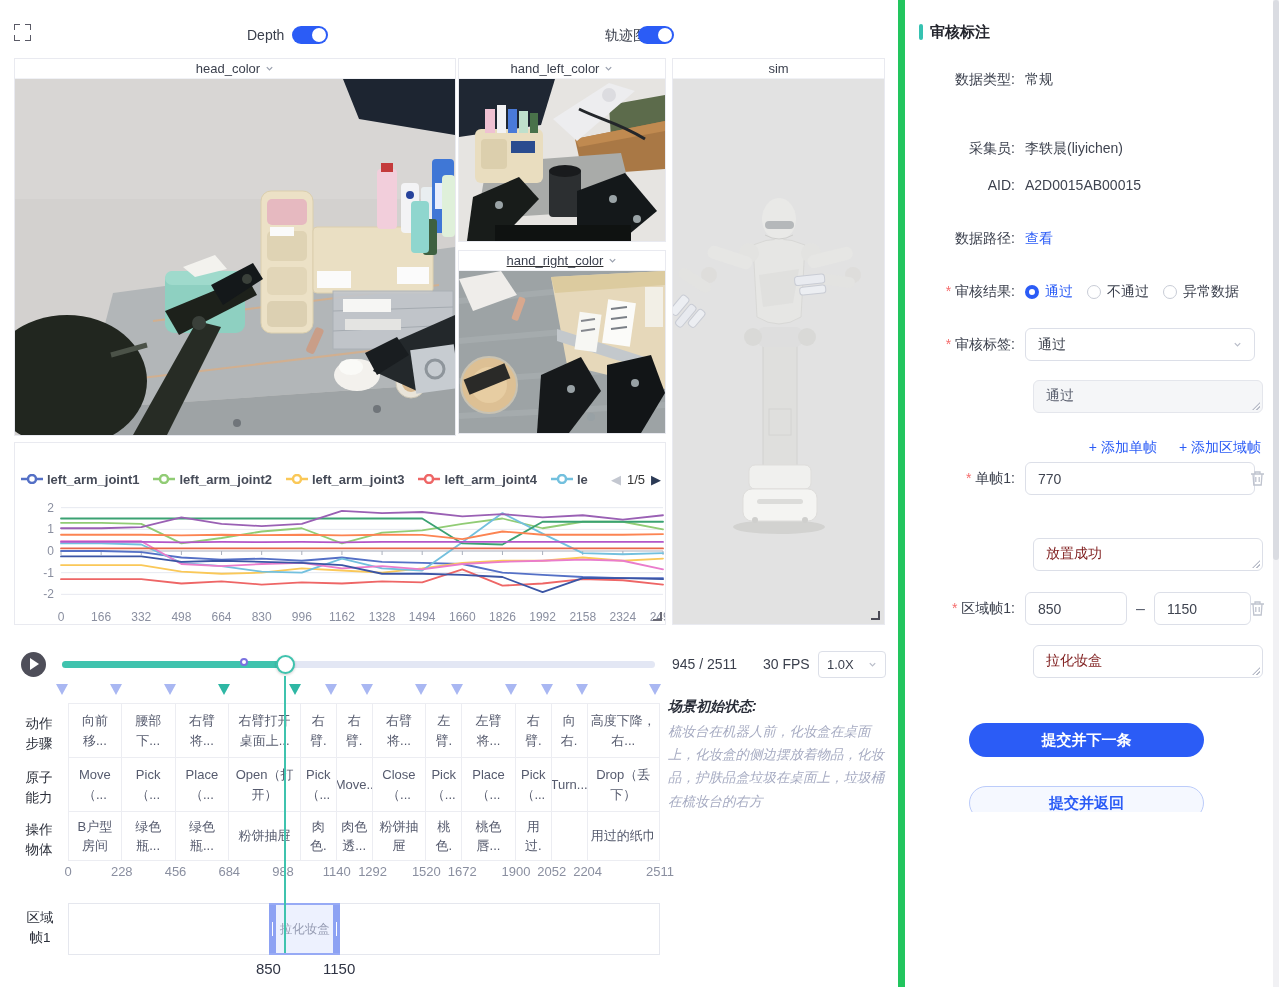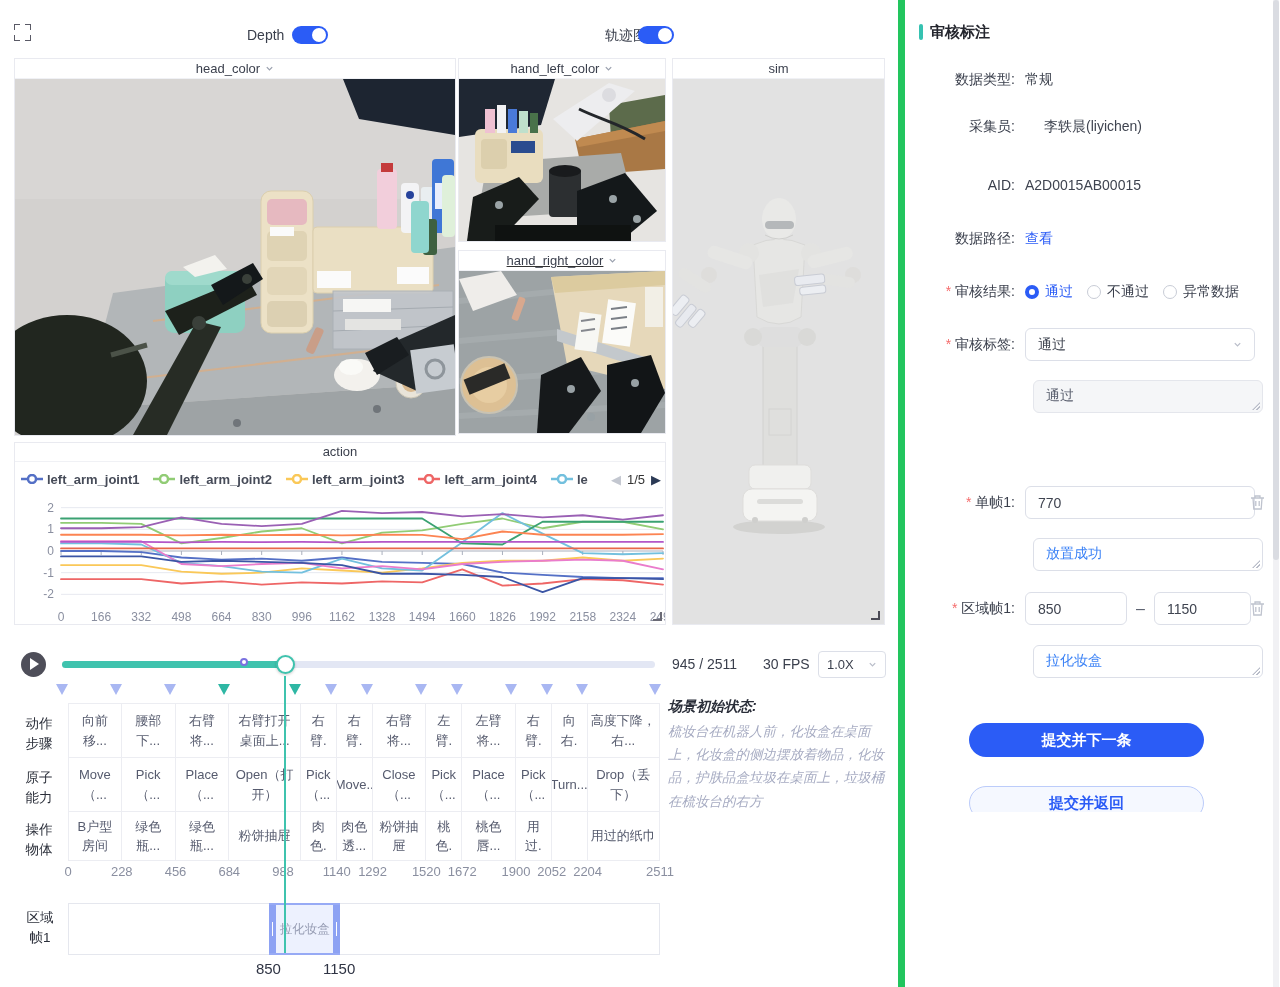--- a/index.html
+++ b/index.html
@@ -98,21 +98,21 @@
 
   .radio-group { margin-left:10px; display:flex; align-items:center; gap:14px; font-size:14px; }
   .radio-opt { display:flex; align-items:center; gap:6px; cursor:pointer; color:#3a3f4c; }
   .radio { width:14px; height:14px; border-radius:50%; border:1px solid #c8ccd6; background:#fff; position:relative; flex:none; }
   .radio.checked { border:4px solid #2b5cf6; }
 
   .rinput { margin-left:10px; height:33px; border:1px solid #dcdfe8; border-radius:6px; background:#fff;
     display:flex; align-items:center; padding:0 12px; font-size:14px; color:#3f4450; }
   .rinput.select { width:230px; justify-content:space-between; cursor:pointer; }
   .rtextarea { position:absolute; left:128px; width:230px; height:33px; border:1px solid #dcdfe8; border-radius:6px; background:#fff;
-    font-size:14px; color:#3b82f6; padding:6px 12px; }
+    font-size:14px; color:#7f1d1d; padding:6px 12px; }
   .rtextarea.disabled { background:#f5f6f8; border-color:#e4e6ec; color:#5a5f6e; }
   .ta-corner { position:absolute; right:2px; bottom:2px; width:8px; height:8px;
     background:repeating-linear-gradient(135deg,transparent 0 2px,#b9bdc9 2px 3.2px);
     clip-path:polygon(100% 0,100% 100%,0 100%); }
   .trash-btn { position:absolute; right:8px; cursor:pointer; }
 
   .add-links { position:absolute; left:0; right:26px; display:flex; justify-content:flex-end; gap:22px; font-size:14px; color:#2b5cf6; }
   .add-links span { cursor:pointer; }
 
   .submit-btn { position:absolute; left:64px; width:235px; height:34px; border-radius:17px; font-size:15px;
@@ -332,21 +332,20 @@
           <g transform="rotate(-6 140 204)">
             <rect x="122" y="196" width="30" height="9" rx="3" fill="#e9ebf0" stroke="#c9ccd4"></rect>
             <rect x="126" y="207" width="26" height="8" rx="3" fill="#eceef2" stroke="#c9ccd4"></rect>
           </g>
         </svg>
         <div class="resize-corner" style="right:4px; bottom:4px;"></div>
       </div>
     </div>
 
     <div class="abs" id="action-panel">
-      <div id="action-title">action</div>
       <div id="legend-row">
 
         <div class="legend-item">
             <svg width="22" height="10" viewBox="0 0 22 10">
               <line x1="0" y1="5" x2="22" y2="5" stroke="#5470c6" stroke-width="2.5"></line>
               <circle cx="11" cy="5" r="4" fill="#fff" stroke="#5470c6" stroke-width="2.5"></circle>
             </svg>
             <span>left_arm_joint1</span>
           </div>
           <div class="legend-item">
@@ -563,21 +562,21 @@
 
   <div id="right">
     <div id="rp-clip">
       <div id="rp-title-bar"></div>
       <div id="rp-title">审核标注</div>
 
       <div class="rrow" style="top:71px;">
         <div class="rlabel">数据类型:</div>
         <div class="rvalue">常规</div>
       </div>
-      <div class="rrow" style="top:118px;gap:19px;">
+      <div class="rrow" style="top:140px;">
         <div class="rlabel">采集员:</div>
         <div class="rvalue">李轶晨(liyichen)</div>
       </div>
       <div class="rrow" style="top:177px;">
         <div class="rlabel">AID:</div>
         <div class="rvalue">A2D0015AB00015</div>
       </div>
       <div class="rrow" style="top:230px;">
         <div class="rlabel">数据路径:</div>
         <div class="rvalue link">查看</div>
@@ -608,22 +607,26 @@
           <svg class="chev" viewBox="0 0 10 10">
               <polyline points="2,3.5 5,6.5 8,3.5" fill="none" stroke="#b9bdc9" stroke-width="1.4"></polyline>
             </svg>
         </div>
       </div>
 
       <div class="rtextarea disabled" style="top:380px;">
         <span>通过</span><div class="ta-corner"></div>
       </div>
 
-
-      <div class="rrow" style="top:486px;">
+      <div class="add-links" style="top:439px;">
+        <span>+ 添加单帧</span>
+        <span>+ 添加区域帧</span>
+      </div>
+
+      <div class="rrow" style="top:462px;">
         <div class="rlabel req">单帧1:</div>
         <div class="rinput" style="width:230px;">
           <span>770</span>
         </div>
         <svg class="trash-btn" style="top:8px;" width="15" height="17" viewBox="0 0 15 17">
           <path d="M1,4 h13 M5,4 V2 h5 v2 M3,4 l0.8,11 h7.4 L12,4 M5.8,7 v5 M9.2,7 v5" fill="none" stroke="#bfc3ce" stroke-width="1.3"></path>
         </svg>
       </div>
       <div class="rtextarea" style="top:538px;">
         <span>放置成功</span><div class="ta-corner"></div>

